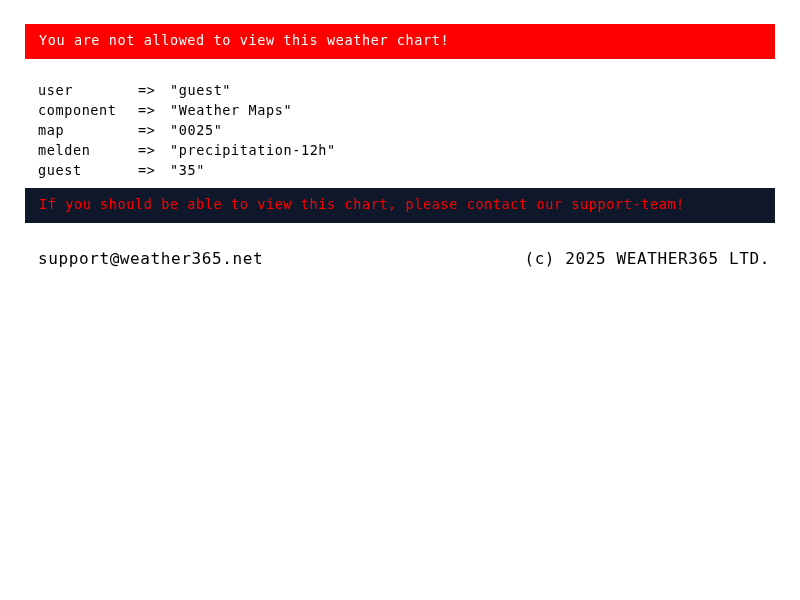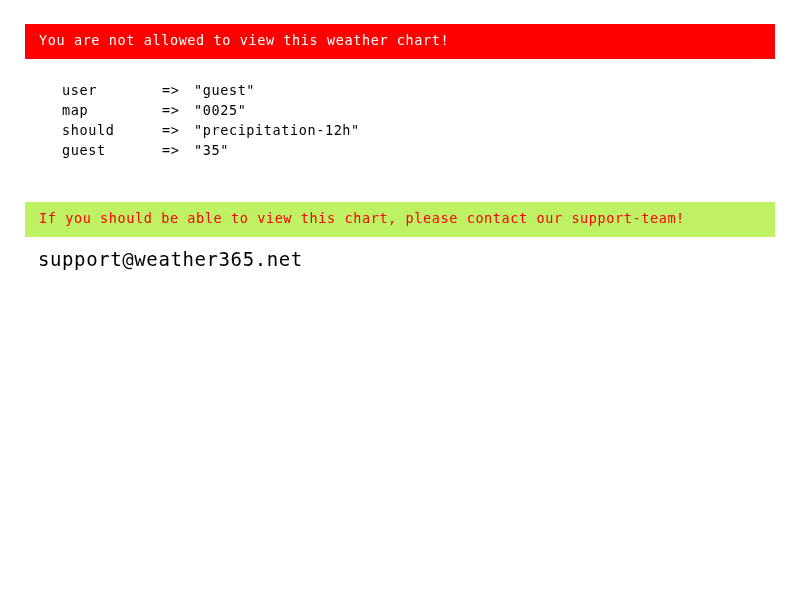--- a/index.html
+++ b/index.html
@@ -37,55 +37,54 @@
     white-space: nowrap;
   }
 
   .banner-error {
     top: 24px;
     background: #ff0000;
     color: #ffffff;
   }
 
   .banner-info {
-    top: 202px;
-    background: #bef264;
+    top: 188px;
+    background: #0f172a;
     color: #ff0000;
   }
 
   .banner-line {
     display: block;
   }
 
   .params {
     position: absolute;
     left: 38px;
     top: 80px;
     font-size: 13.5px;
     line-height: 20px;
     letter-spacing: 0.6px;
     border-collapse: collapse;
-    margin-left: 24px;
   }
   .params td {
     padding: 0;
     height: 20px;
     vertical-align: top;
     white-space: pre;
   }
   .params .col-key { width: 100px; }
   .params .col-arrow { width: 32px; }
   .params .col-val { }
 
   .footer {
     position: absolute;
     left: 38px;
     top: 249px;
     width: 732px;
-    font-size: 19px;
+    font-size: 16px;
     line-height: 20px;
     letter-spacing: 0.6px;
     display: flex;
     justify-content: space-between;
     white-space: nowrap;
   }
   .footer .support-mail {
     color: #000000;
     text-decoration: none;
   }
@@ -103,38 +102,44 @@
   </div>
 
   <table class="params">
     <tbody>
       <tr>
         <td class="col-key">user</td>
         <td class="col-arrow">=&gt;</td>
         <td class="col-val">"guest"</td>
       </tr>
       <tr>
+        <td class="col-key">component</td>
+        <td class="col-arrow">=&gt;</td>
+        <td class="col-val">"Weather Maps"</td>
+      </tr>
+      <tr>
         <td class="col-key">map</td>
         <td class="col-arrow">=&gt;</td>
         <td class="col-val">"0025"</td>
       </tr>
       <tr>
-        <td class="col-key">should</td>
+        <td class="col-key">melden</td>
         <td class="col-arrow">=&gt;</td>
         <td class="col-val">"precipitation-12h"</td>
       </tr>
       <tr>
         <td class="col-key">guest</td>
         <td class="col-arrow">=&gt;</td>
         <td class="col-val">"35"</td>
       </tr>
     </tbody>
   </table>
 
   <div class="banner banner-info">
     <span class="banner-line">If you should be able to view this chart, please contact our support-team!</span>
   </div>
 
   <div class="footer">
     <a class="support-mail" href="#">support@weather365.net</a>
+    <span class="copyright">(c) 2025 WEATHER365 LTD.</span>
   </div>
 
 </div>
 
 </body></html>

